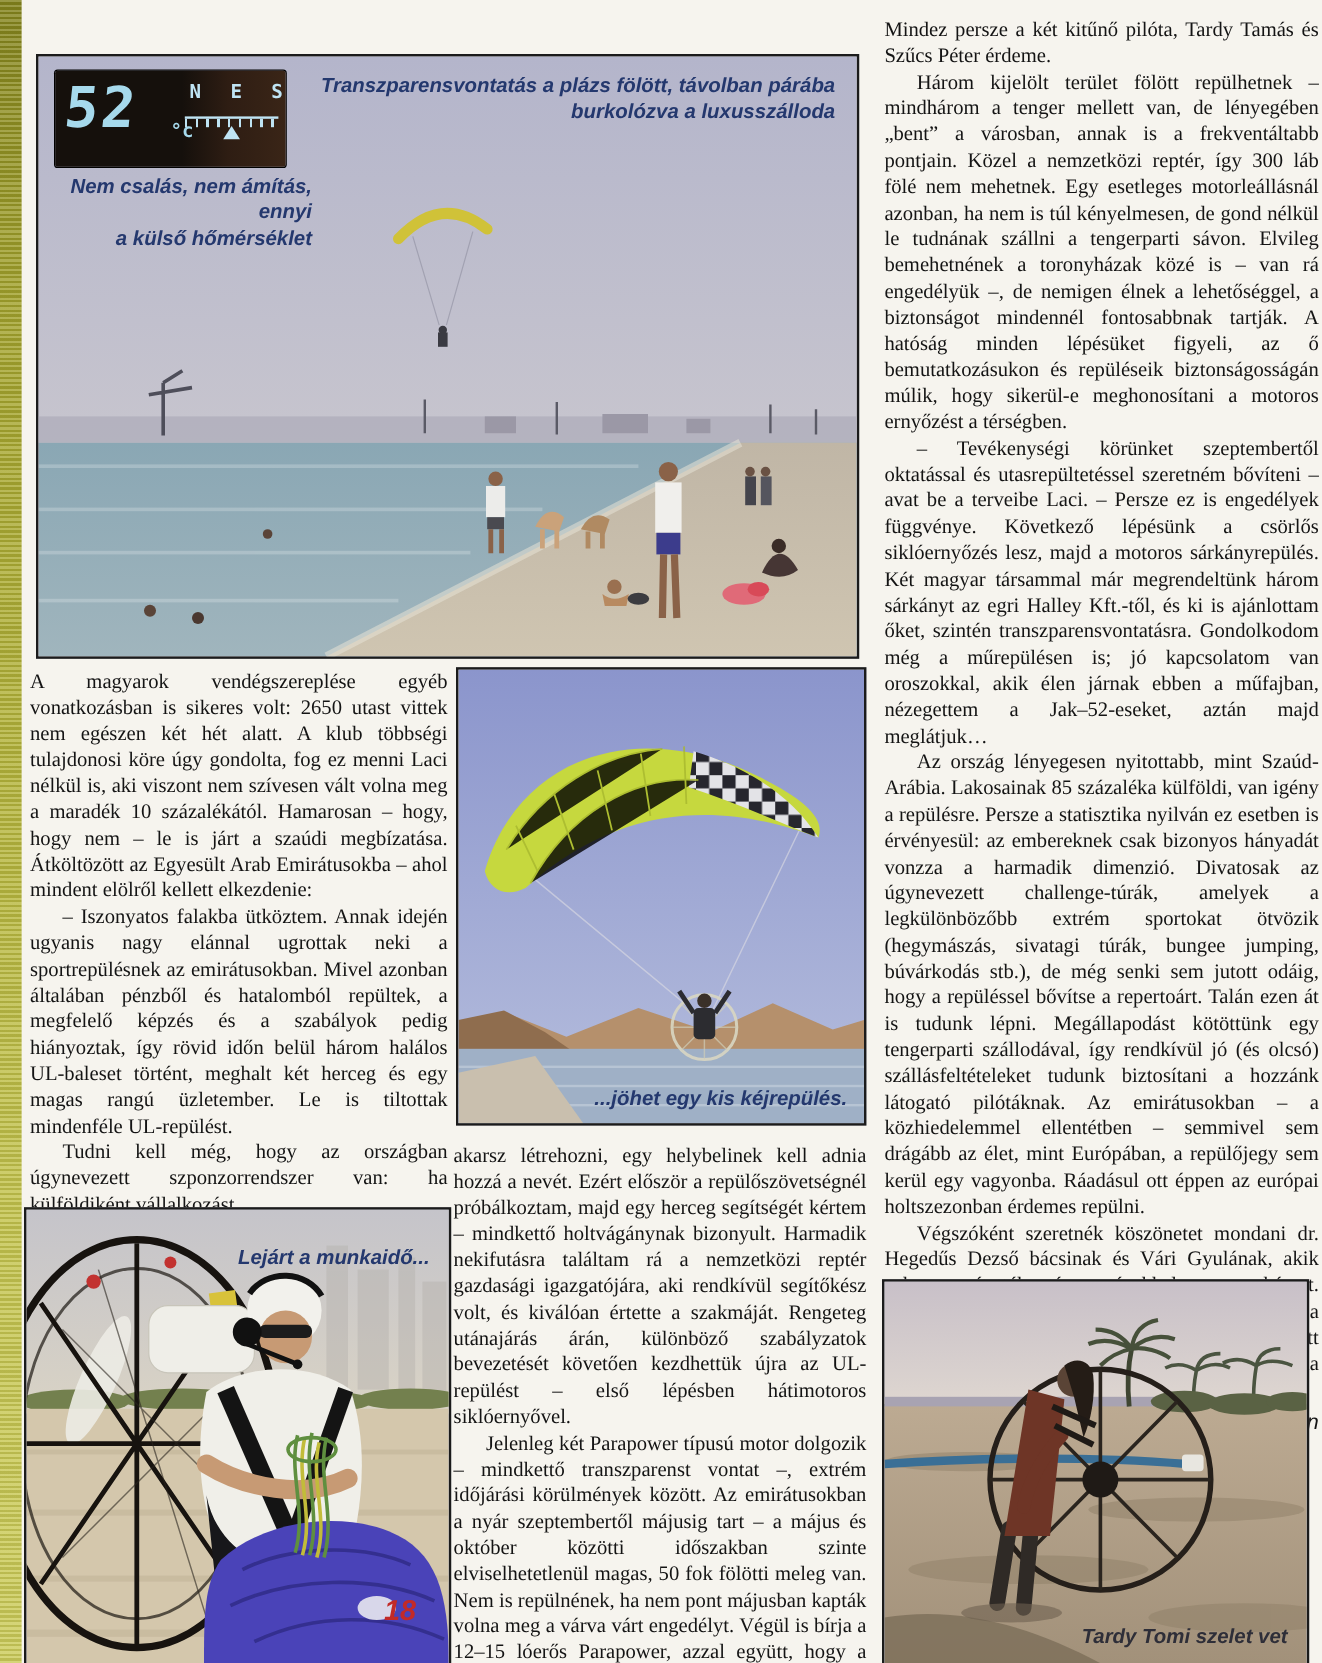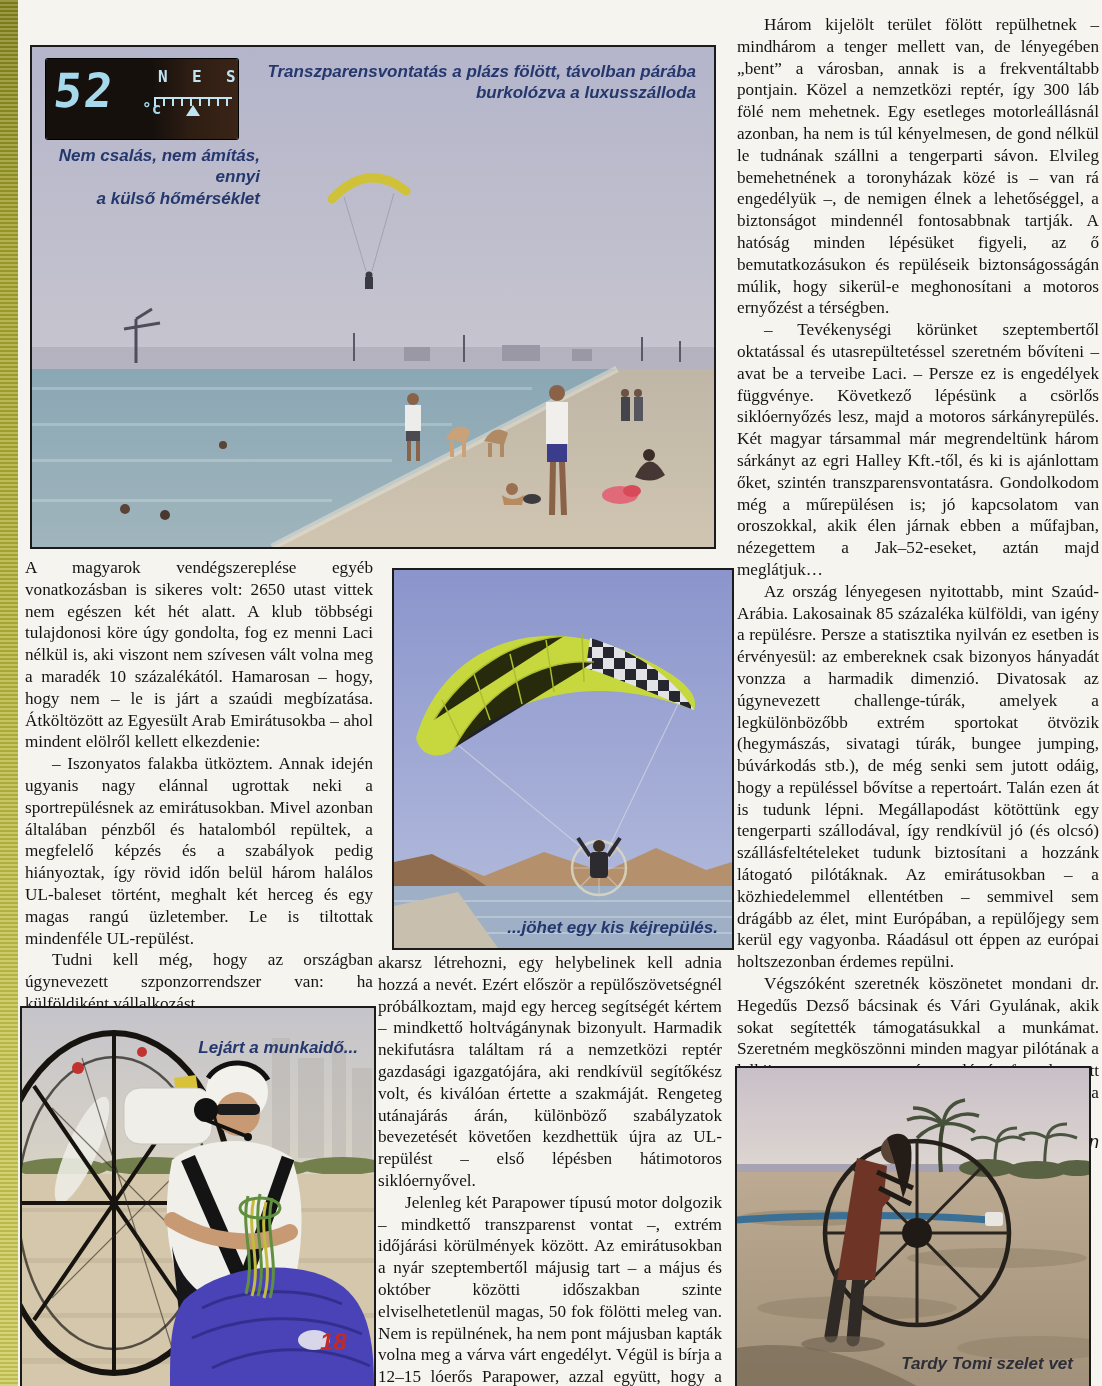--- a/index.html
+++ b/index.html
@@ -144,34 +144,35 @@
 
     <div class="cap" style="left:14px;top:98px;width:214px;text-align:right;">
       <span>Nem csalás, nem ámítás, ennyi</span><br>
       <span>a külső hőmérséklet</span>
     </div>
 
     <div class="cap" style="right:18px;top:14px;width:430px;text-align:right;">Transzparensvontatás a plázs fölött, távolban párába burkolózva a luxusszálloda</div>
   </figure>
 
   <div class="col" style="left:737px;top:14px;width:362px;">
+    <p class="flush">Mindez persze a két kitűnő pilóta, Tardy Tamás és Szűcs Péter érdeme.</p>
     <p>Három kijelölt terület fölött repülhetnek – mindhárom a tenger mellett van, de lényegében „bent” a városban, annak is a frekventáltabb pontjain. Közel a nemzetközi reptér, így 300 láb fölé nem mehetnek. Egy esetleges motorleállásnál azonban, ha nem is túl kényelmesen, de gond nélkül le tudnának szállni a tengerparti sávon. Elvileg bemehetnének a toronyházak közé is – van rá engedélyük –, de nemigen élnek a lehetőséggel, a biztonságot mindennél fontosabbnak tartják. A hatóság minden lépésüket figyeli, az ő bemutatkozásukon és repüléseik biztonságosságán múlik, hogy sikerül-e meghonosítani a motoros ernyőzést a térségben.</p>
     <p>– Tevékenységi körünket szeptembertől oktatással és utasrepültetéssel szeretném bővíteni – avat be a terveibe Laci. – Persze ez is engedélyek függvénye. Következő lépésünk a csörlős siklóernyőzés lesz, majd a motoros sárkányrepülés. Két magyar társammal már megrendeltünk három sárkányt az egri Halley Kft.-től, és ki is ajánlottam őket, szintén transzparensvontatásra. Gondolkodom még a műrepülésen is; jó kapcsolatom van oroszokkal, akik élen járnak ebben a műfajban, nézegettem a Jak–52-eseket, aztán majd meglátjuk…</p>
     <p>Az ország lényegesen nyitottabb, mint Szaúd-Arábia. Lakosainak 85 százaléka külföldi, van igény a repülésre. Persze a statisztika nyilván ez esetben is érvényesül: az embereknek csak bizonyos hányadát vonzza a harmadik dimenzió. Divatosak az úgynevezett challenge-túrák, amelyek a legkülönbözőbb extrém sportokat ötvözik (hegymászás, sivatagi túrák, bungee jumping, búvárkodás stb.), de még senki sem jutott odáig, hogy a repüléssel bővítse a repertoárt. Talán ezen át is tudunk lépni. Megállapodást kötöttünk egy tengerparti szállodával, így rendkívül jó (és olcsó) szállásfeltételeket tudunk biztosítani a hozzánk látogató pilótáknak. Az emirátusokban – a közhiedelemmel ellentétben – semmivel sem drágább az élet, mint Európában, a repülőjegy sem kerül egy vagyonba. Ráadásul ott éppen az európai holtszezonban érdemes repülni.</p>
     <p>Végszóként szeretnék köszönetet mondani dr. Hegedűs Dezső bácsinak és Vári Gyulának, akik sokat segítették támogatásukkal a munkámat. Szeretném megköszönni minden magyar pilótának a lelkiismeretes, magas színvonalú és fegyelmezett munkát. Nélkülük ezek a sikerek nem jöhettek volna létre. Köszönöm!</p>
     <div class="signature">Mezei Katalin</div>
   </div>
 
   <div class="col" style="left:25px;top:557px;width:348px;">
     <p class="flush">A magyarok vendégszereplése egyéb vonatkozásban is sikeres volt: 2650 utast vittek nem egészen két hét alatt. A klub többségi tulajdonosi köre úgy gondolta, fog ez menni Laci nélkül is, aki viszont nem szívesen vált volna meg a maradék 10 százalékától. Hamarosan – hogy, hogy nem – le is járt a szaúdi megbízatása. Átköltözött az Egyesült Arab Emirátusokba – ahol mindent elölről kellett elkezdenie:</p>
     <p>– Iszonyatos falakba ütköztem. Annak idején ugyanis nagy elánnal ugrottak neki a sportrepülésnek az emirátusokban. Mivel azonban általában pénzből és hatalomból repültek, a megfelelő képzés és a szabályok pedig hiányoztak, így rövid időn belül három halálos UL-baleset történt, meghalt két herceg és egy magas rangú üzletember. Le is tiltottak mindenféle UL-repülést.</p>
     <p>Tudni kell még, hogy az országban úgynevezett szponzorrendszer van: ha külföldiként vállalkozást</p>
   </div>
 
-  <figure class="photo" style="left:380px;top:556px;width:338px;height:378px;margin:12px;">
+  <figure class="photo" style="left:380px;top:556px;width:338px;height:378px;margin:0;">
     <svg viewBox="0 0 338 378" preserveAspectRatio="none">
       <defs>
         <linearGradient id="sky2" x1="0" y1="0" x2="0" y2="1">
           <stop offset="0" stop-color="#8b95cc"></stop>
             <stop offset="1" stop-color="#b6bedd"></stop>
         </linearGradient>
         <pattern id="checker" width="22" height="22" patternUnits="userSpaceOnUse">
           <rect width="22" height="22" fill="#e3e3e7"></rect>
           <rect width="11" height="11" fill="#26262e"></rect>
             <rect x="11" y="11" width="11" height="11" fill="#26262e"></rect>

